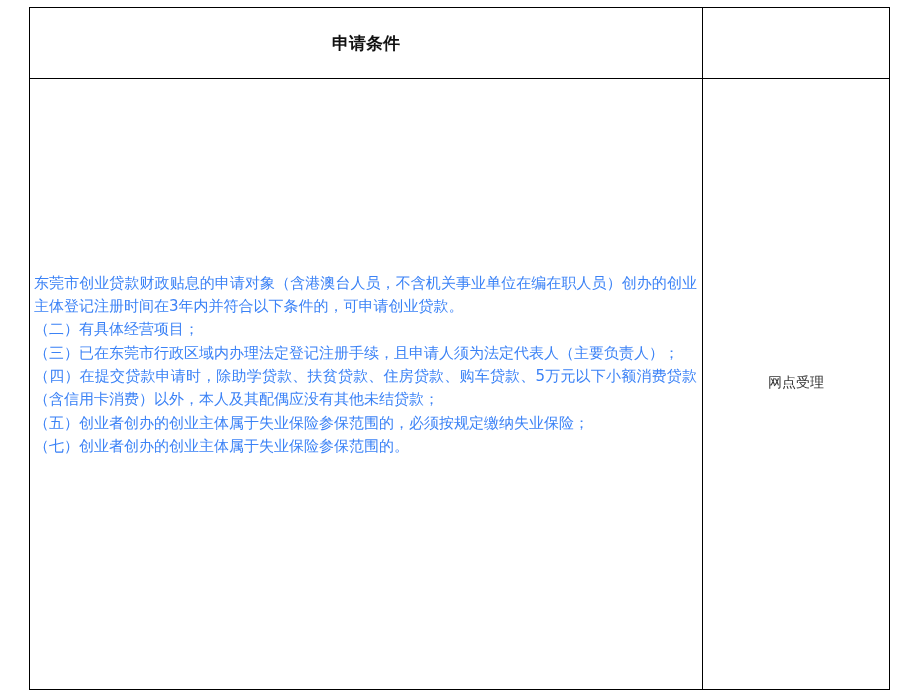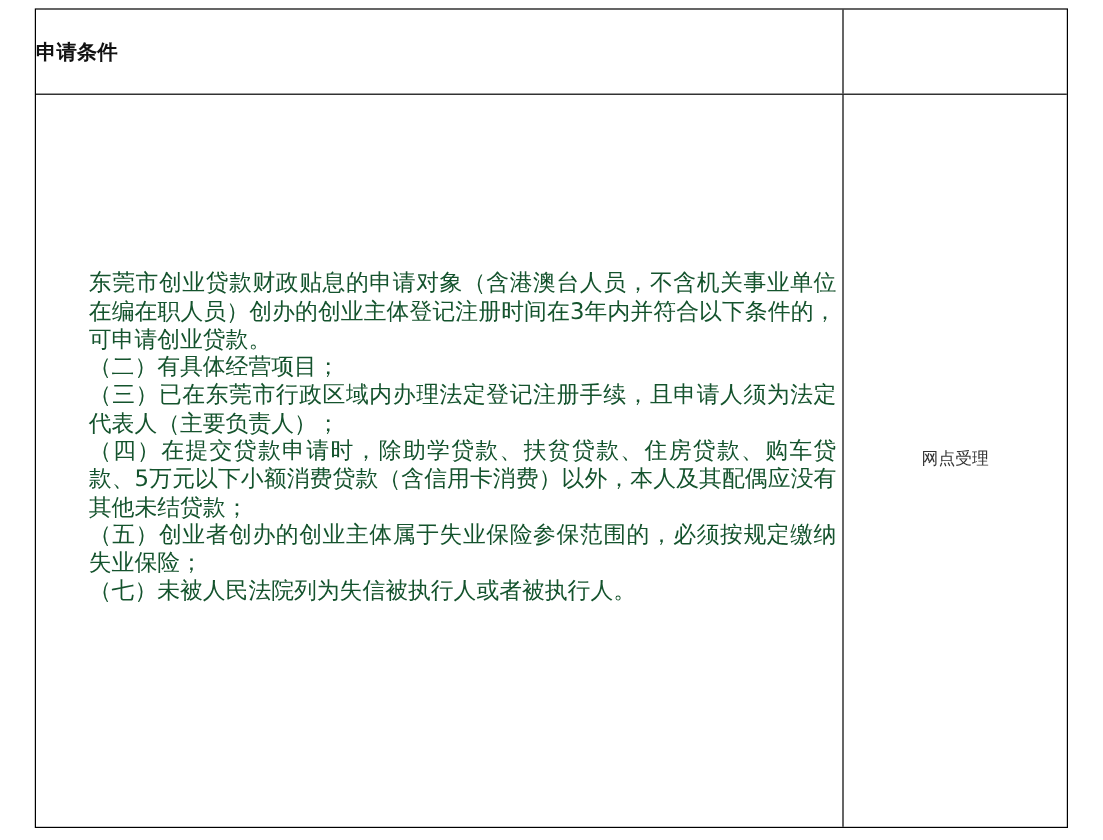--- a/index.html
+++ b/index.html
@@ -43,31 +43,31 @@
     }
     .col-left {
       width: 673px;
       border-right: 1px solid #000;
     }
     .col-right {
       flex: 1;
       justify-content: center;
     }
     .header-row .cell {
+      justify-content: center;
       font-size: 17px;
       font-weight: bold;
       color: #111;
     }
     .conditions {
       padding: 0 5px 0 4px;
-      font-size: 19px;
+      font-size: 15px;
       line-height: 23.3px;
-      color: #14532d;
+      color: #3b82f6;
       margin-top: -38px;
-      margin-left: 40px;
     }
     .conditions p {
       margin: 0;
       text-align: justify;
     }
     .channel {
       font-size: 14px;
       color: #333;
       margin-top: -2px;
       text-align: center;
@@ -83,20 +83,20 @@
     </div>
   </div>
   <div class="row body-row">
     <div class="cell col-left">
       <div class="conditions">
         <p>东莞市创业贷款财政贴息的申请对象（含港澳台人员，不含机关事业单位在编在职人员）创办的创业主体登记注册时间在3年内并符合以下条件的，可申请创业贷款。</p>
         <p>（二）有具体经营项目；</p>
         <p>（三）已在东莞市行政区域内办理法定登记注册手续，且申请人须为法定代表人（主要负责人）；</p>
         <p>（四）在提交贷款申请时，除助学贷款、扶贫贷款、住房贷款、购车贷款、5万元以下小额消费贷款（含信用卡消费）以外，本人及其配偶应没有其他未结贷款；</p>
         <p>（五）创业者创办的创业主体属于失业保险参保范围的，必须按规定缴纳失业保险；</p>
-        <p>（七）未被人民法院列为失信被执行人或者被执行人。</p>
+        <p>（七）创业者创办的创业主体属于失业保险参保范围的。</p>
       </div>
     </div>
     <div class="cell col-right">
       <span class="channel">网点受理</span>
     </div>
   </div>
 </div>
 
 </body></html>

